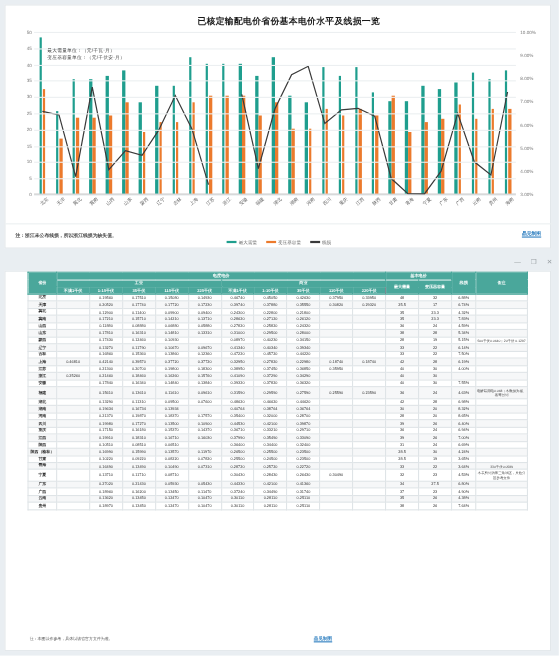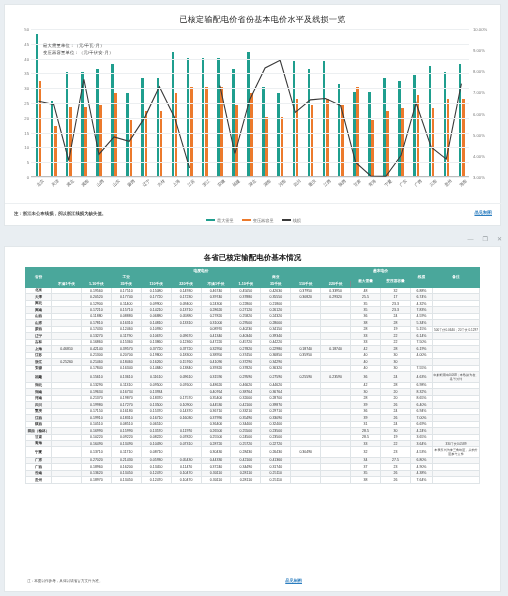--- a/index.html
+++ b/index.html
@@ -13,21 +13,21 @@
     overflow:hidden;
   }
   .wrap { width:508px; height:596px; position:relative; }
 
   
   .chart-card {
     position:absolute; left:4px; top:4px; width:497px; height:222px;
     background:#fff; border:1px solid #e2e7ea;
   }
   .chart-title {
-    text-align:center; font-size:8px; font-weight:normal; color:#1a1a1a;
+    text-align:center; font-size:8px; font-weight:bold; color:#1a1a1a;
     padding-top:9px; letter-spacing:.3px;padding-left:20px;
   }
   .chart-body { position:absolute; left:0; top:24px; width:497px; height:160px; }
 
   .yaxis-left, .yaxis-right { position:absolute; top:0; width:24px; height:148px; }
   .yaxis-left { left:2px; }
   .yaxis-right { right:0px; width:32px; }
   .ytick {
     position:absolute; font-size:4.2px; color:#7b7b7b;
     transform:translateY(-50%); white-space:nowrap;
@@ -347,21 +347,20 @@
     </div>
   </div>
 
   <div class="wctrl">
     <span>—</span>
     <span>❒</span>
     <span>✕</span>
   </div>
 
   <div class="tbl-card">
-    <div class="tbl-title">各省已核定输配电价基本情况</div>
     <table>
       <thead>
         <tr>
           <th class="col-prov" rowspan="3">省份</th>
           <th colspan="10" class="grp-top">电度电价</th>
           <th colspan="2" class="thickL grp-top">基本电价</th>
           <th class="col-loss" rowspan="3">线损</th>
           <th class="col-rem" rowspan="3">备注</th>
         </tr>
         <tr>

